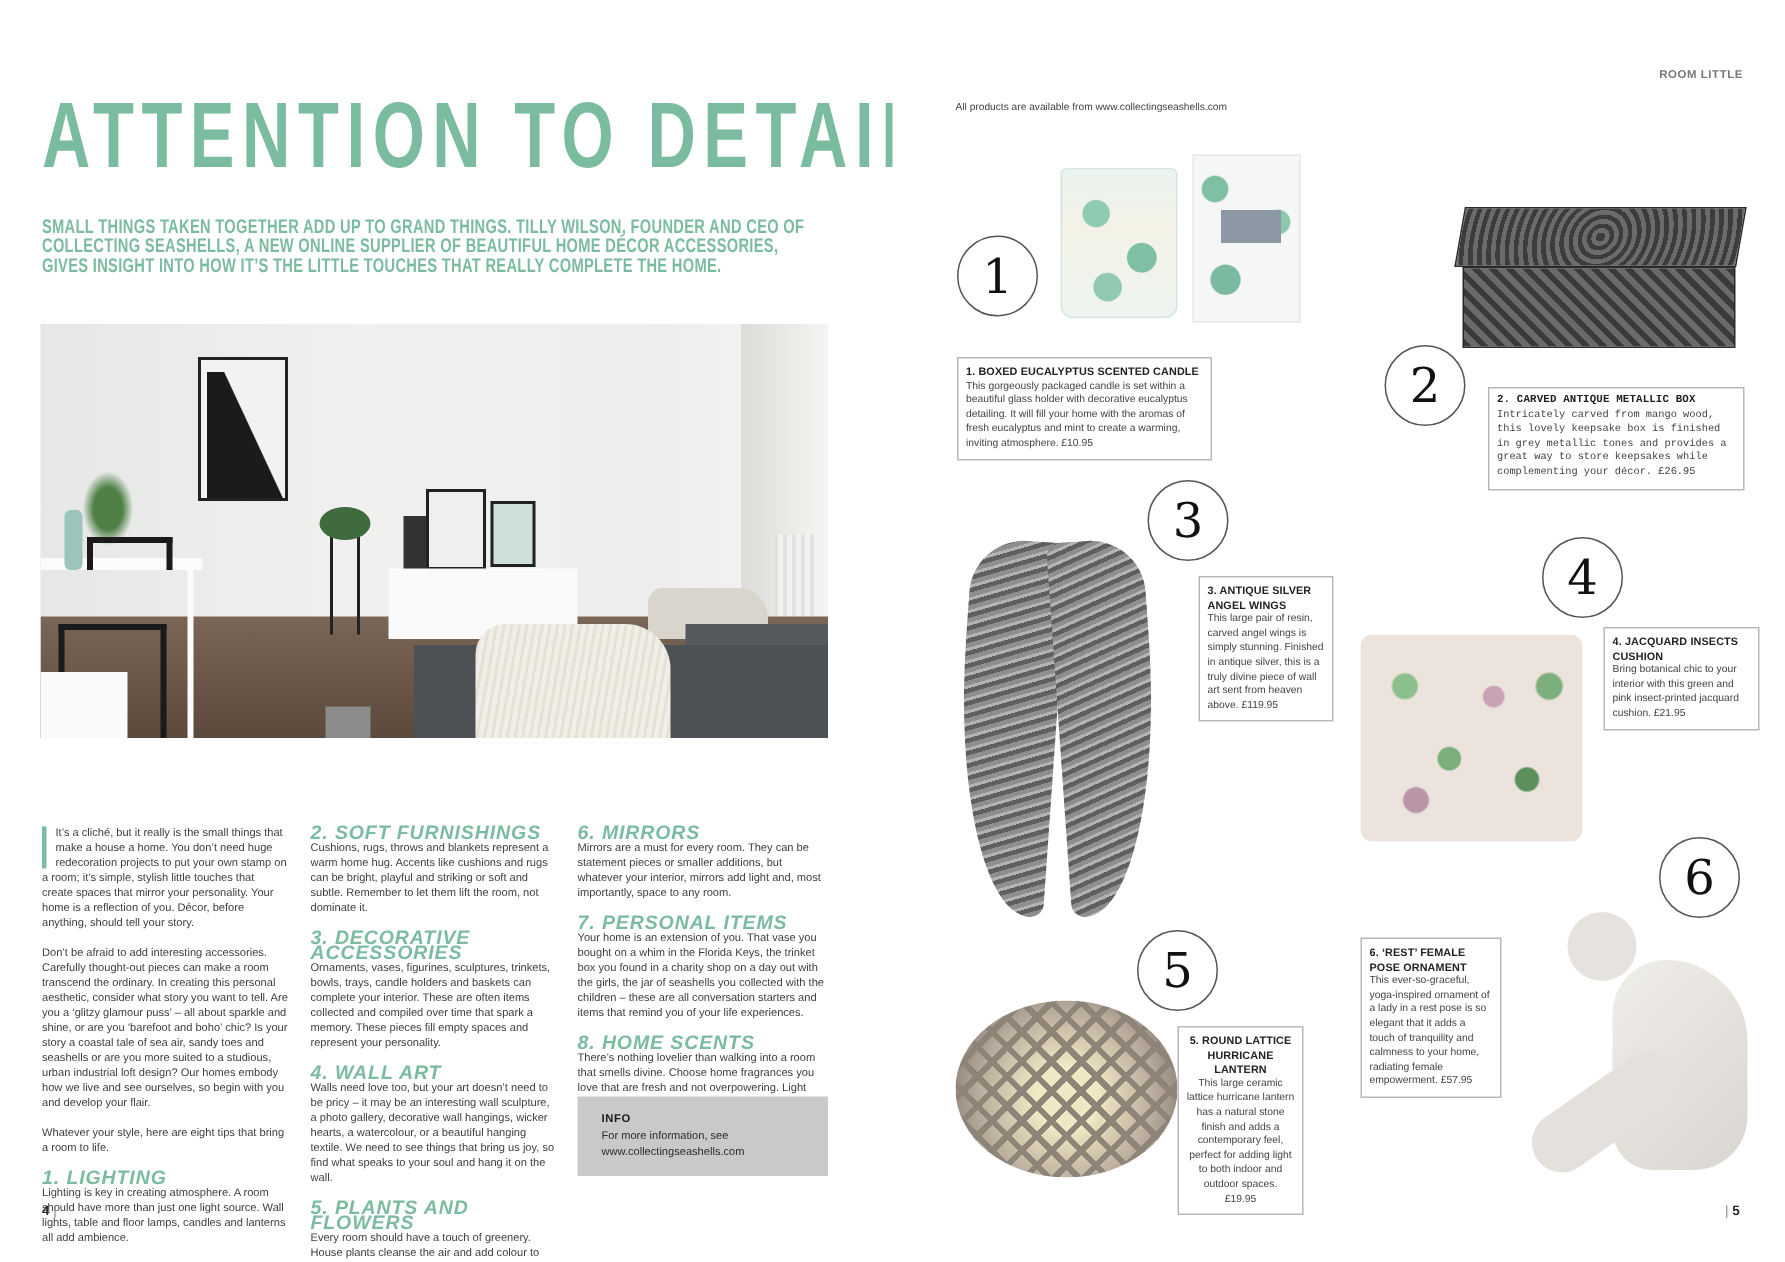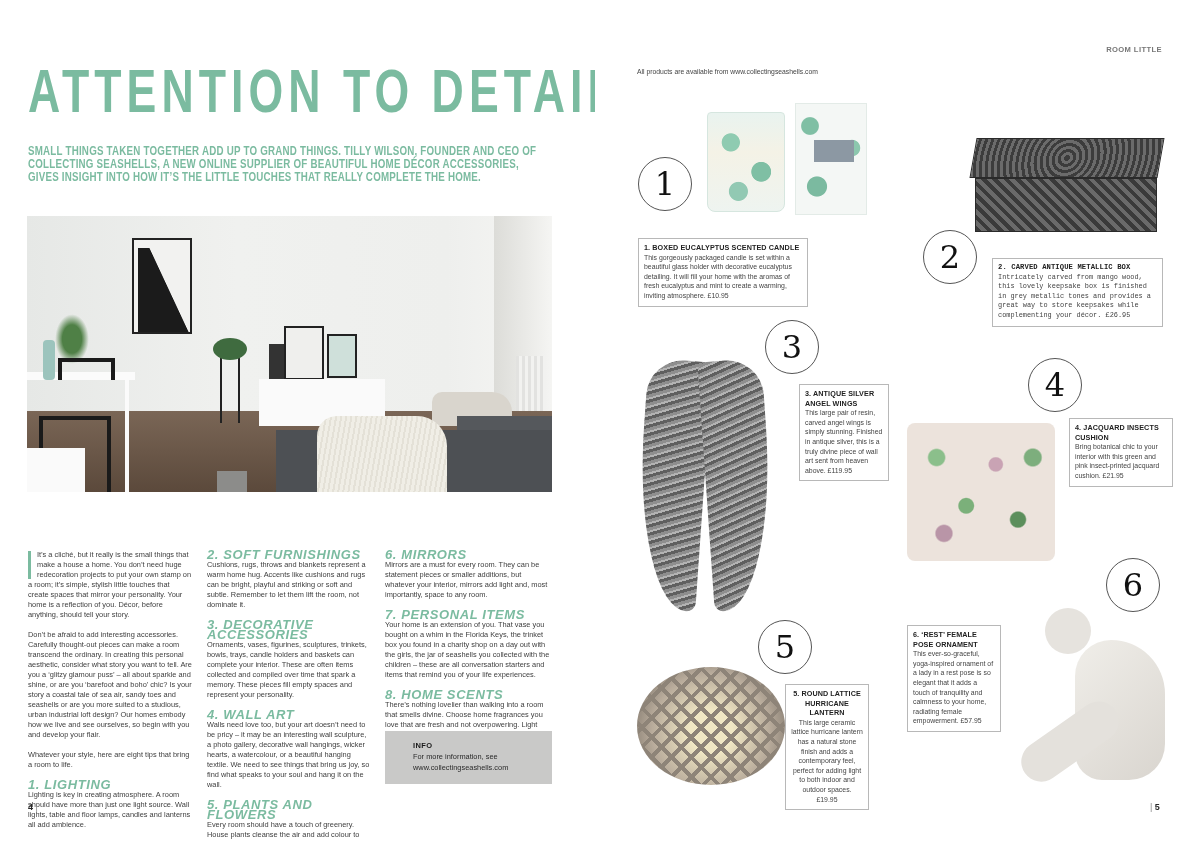--- a/index.html
+++ b/index.html
@@ -59,21 +59,21 @@
   .col2 { left: 207px; width: 164px; }
   .col3 { left: 385px; width: 166px; }
   .body-col p { margin-bottom: 10px; }
   .tip-head {
     color: #7bbba0; font-family: "Liberation Sans", sans-serif; font-weight: bold; font-size: 13px; letter-spacing: 0.6px;
     line-height: 10px; text-transform: uppercase; font-style: italic;
   }
   .tip { margin-bottom: 10px; }
   .dropcap { float: left; width: 3px; height: 28px; background: #7bbba0; margin: 1px 6px 0 0; }
 
-  .info-box { position: absolute; left: 385px; top: 731px; width: 167px; height: 53px; background: #c9c9c8; padding: 10px 28px; }
+  .info-box { position: absolute; left: 385px; top: 731px; width: 167px; height: 53px; background: #c9c9c8; padding: 10px 16px; }
   .info-title { font-family: "Liberation Sans", sans-serif; font-weight: bold; font-size: 7.5px; color: #1a1a1a; letter-spacing: 0.4px; line-height: 10px; }
   .info-text { font-family: "Liberation Sans", sans-serif; font-size: 7.4px; line-height: 11px; color: #2a2a2a; }
 
   .folio { position: absolute; top: 802px; font-family: "Liberation Sans", sans-serif; font-weight: bold; font-size: 9px; color: #2a2a2a; }
   .folio-left { left: 28px; }
   .folio-right { left: 555px; }
   .folio .bar { font-weight: normal; color: #888; }
 
   
   .section-label { position: absolute; right: 28px; top: 45px; font-family: "Liberation Sans", sans-serif; font-weight: bold; font-size: 7.6px; color: #777; letter-spacing: 0.4px; }

